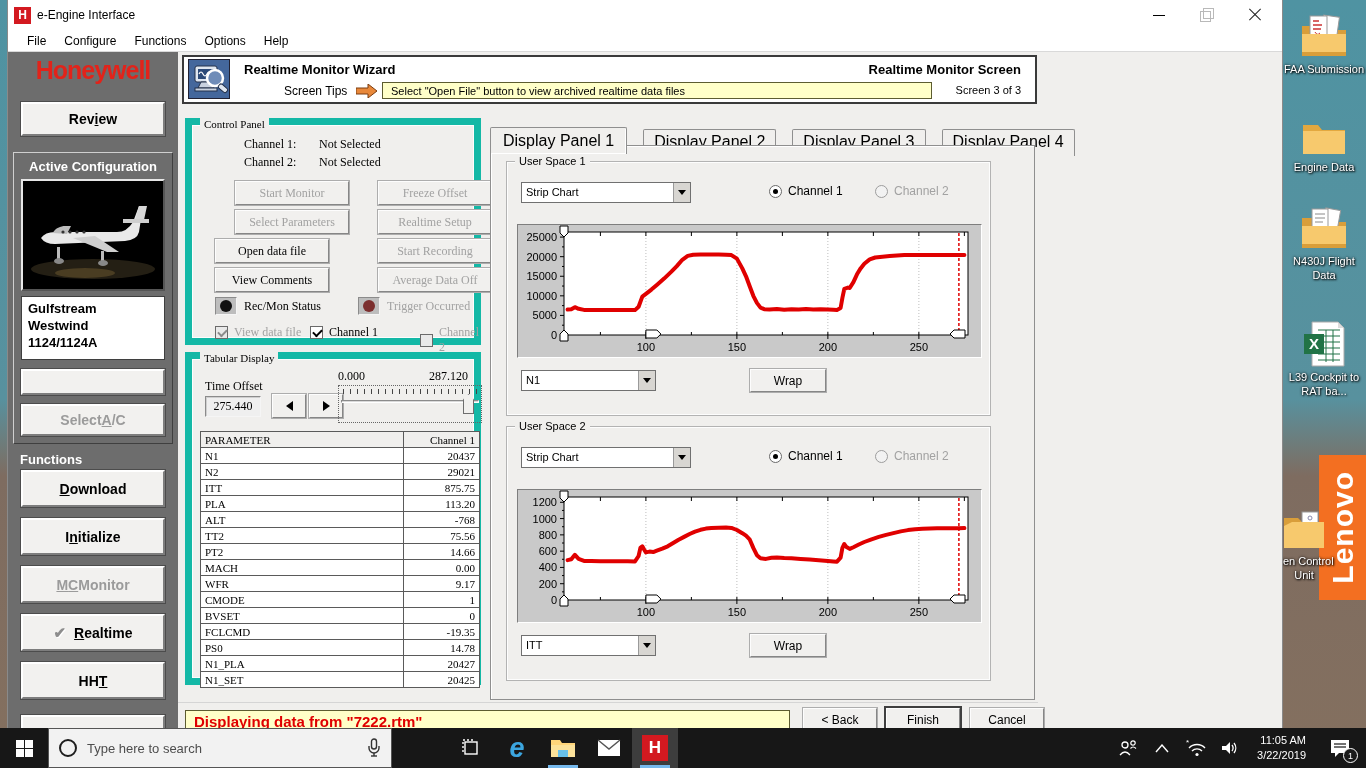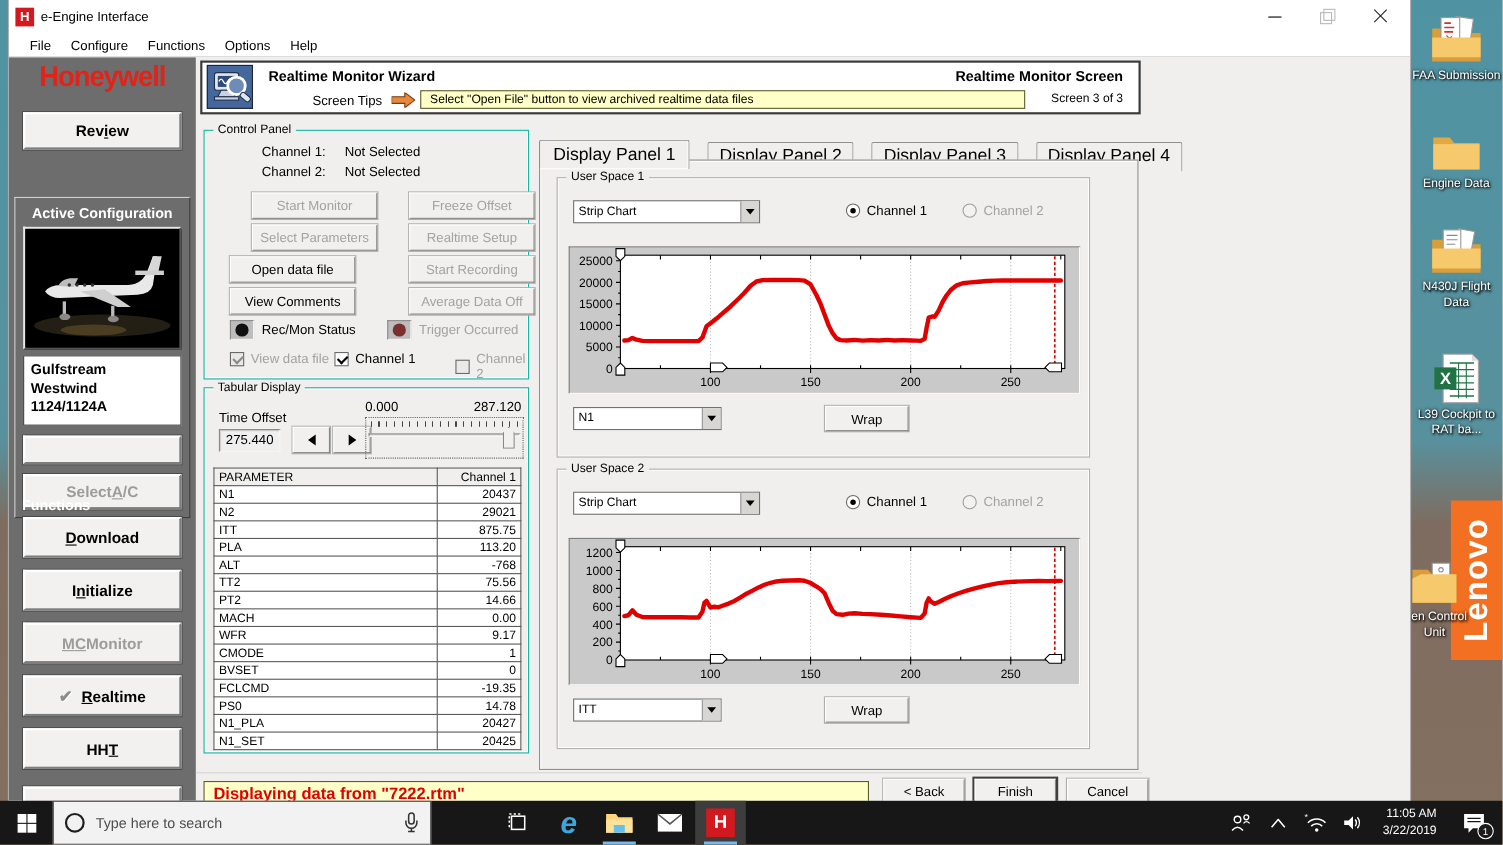--- a/index.html
+++ b/index.html
@@ -29,42 +29,42 @@
   
   .sidebar { position:absolute; left:0; top:0; width:170px; height:676px; background:#6d6d6d; }
   .brand { position:absolute; left:0; top:4px; width:170px; text-align:center; color:#e2231a;
     font-weight:800; font-size:25px; letter-spacing:-1px; transform:scaleY(1.05); }
   .sbtn { position:absolute; left:13px; width:144px; background:#f2f1ef; text-align:center;
     font-weight:bold; font-size:14px; border:2px solid; border-color:#ffffff #7d7d7d #7d7d7d #ffffff;
     box-shadow:0 0 0 1px #4c4c4c; display:flex; align-items:center; justify-content:center; cursor:pointer; }
   .sbtn.dis { color:#9b9b9b; cursor:default; }
   .sbtn .chk { color:#8d8d8d; margin-right:8px; font-size:15px; text-shadow:1px 1px 0 #fff; }
   .acfg { position:absolute; left:5px; top:100px; width:160px; height:292px;
-    border:1px solid; border-color:#cfcfcf #3f3f3f #3f3f3f #cfcfcf;margin-top:27px; }
+    border:1px solid; border-color:#cfcfcf #3f3f3f #3f3f3f #cfcfcf; }
   .acfg-title { position:absolute; top:6px; width:100%; text-align:center; color:#fff; font-weight:bold; font-size:13px; }
   .ac-photo { position:absolute; left:7px; top:26px; width:144px; height:112px; background:#000;
     border:2px solid; border-color:#e7e7e7 #555 #555 #e7e7e7; }
   .ac-name { position:absolute; left:7px; top:143px; width:144px; height:64px; background:#fff;
     border:1px solid #3f3f3f; font-weight:bold; font-size:13px; line-height:1.3; padding:4px 6px; }
   .fn-title { position:absolute; left:12px; color:#fff; font-weight:bold; font-size:13px; }
 
   
   .wiz { position:absolute; left:174px; top:3px; width:855px; height:49px; background:#fff;
     border:2px solid #3a3a3a; }
   .wiz-icon { position:absolute; left:4px; top:2px; width:42px; height:40px; background:#44679c; border:1px solid #223; }
   .wiz-title { position:absolute; left:60px; top:5px; font-weight:bold; font-size:13px; }
   .wiz-tips { position:absolute; left:100px; top:27px; font-size:12px; }
   .wiz-arrow { position:absolute; left:172px; top:27px; }
   .tipbox { position:absolute; left:198px; top:25px; width:550px; height:17px; background:#ffffc8;
     border:1px solid #5c5c30; font-size:11px; padding:2px 8px; overflow:hidden; }
   .wiz-rtitle { position:absolute; right:14px; top:5px; font-weight:bold; font-size:13px; }
   .wiz-screen { position:absolute; right:14px; top:27px; font-size:11px; }
 
   
-  .group { position:absolute; border:1px solid #14b8a6; box-shadow:inset 0 0 0 1px #fdfdfd; background:#f0efed; }
+  .group { position:absolute; border:7px solid #14b8a6; box-shadow:inset 0 0 0 1px #fdfdfd; background:#f0efed;font-family:Liberation Serif, serif; }
   .group > .glabel { position:absolute; top:-7px; left:8px; background:#f0efed; padding:0 4px; font-size:11px; }
 
   
   .chline { position:absolute; left:52px; font-size:12px; }
   .chline b { font-weight:normal; display:inline-block; width:72px; }
   .cbtn { position:absolute; width:114px; height:24px; background:#f1f0ee; border:1px solid;
     border-color:#fdfdfd #868686 #868686 #fdfdfd; box-shadow:0 0 0 1px #adadad;
     font-size:12px; display:flex; align-items:center; justify-content:center; cursor:pointer; }
   .cbtn.dis { color:#a2a2a2; cursor:default;margin-left:20px; }
   .led-row { position:absolute; display:flex; align-items:center; gap:7px; font-size:12px; }

